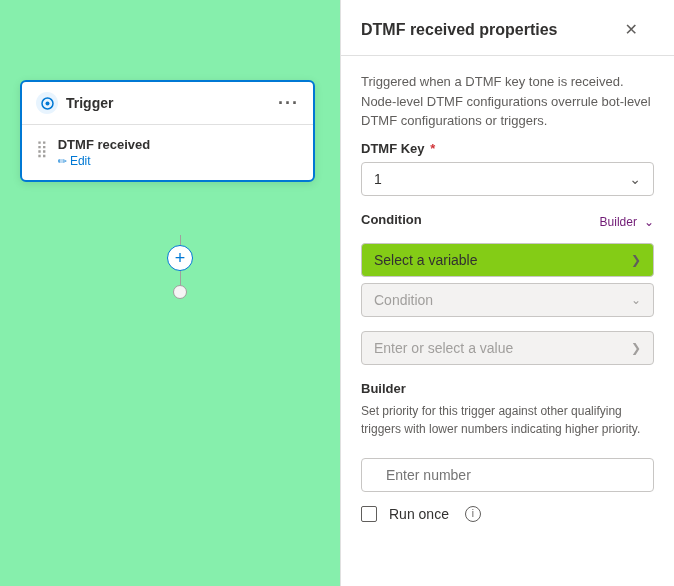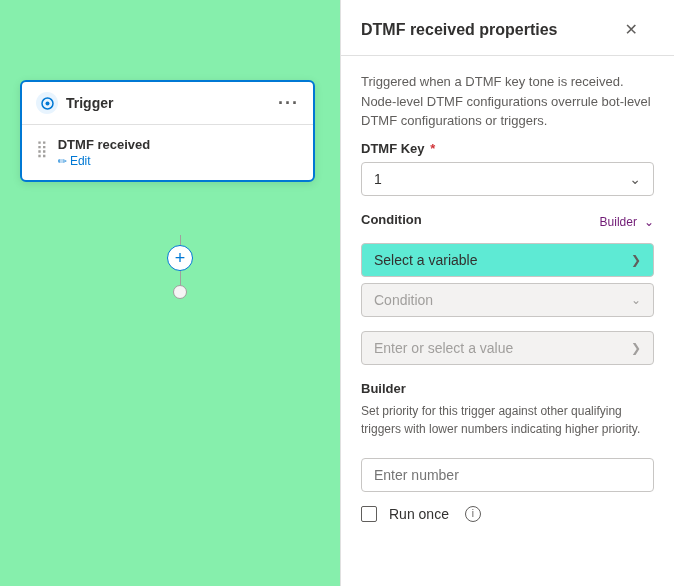--- a/index.html
+++ b/index.html
@@ -255,21 +255,21 @@
       gap: 7px;
     }
 
     .condition-select {
       width: 100%;
       border: 1px solid #c8c6c4;
       border-radius: 4px;
       padding: 8px 12px;
       font-size: 14px;
       color: #323130;
-      background: #5eead4;
+      background: #84cc16;
       display: flex;
       align-items: center;
       justify-content: space-between;
       cursor: pointer;
       margin-bottom: 6px;
     }
 
     .condition-disabled {
       background: #f3f2f1;
       color: #a19f9d;
@@ -294,21 +294,21 @@
       font-size: 12px;
       color: #605e5c;
       line-height: 1.5;
       margin-bottom: 20px;
     }
 
     .priority-input {
       width: 100%;
       border: 1px solid #c8c6c4;
       border-radius: 4px;
-      padding: 8px 12px;
+      padding: 8px 24px;
       font-size: 14px;
       color: #a19f9d;
       outline: none;
       margin-bottom: 14px;
     }
 
     .run-once-row {
       display: flex;
       align-items: center;
       gap: 12px;

